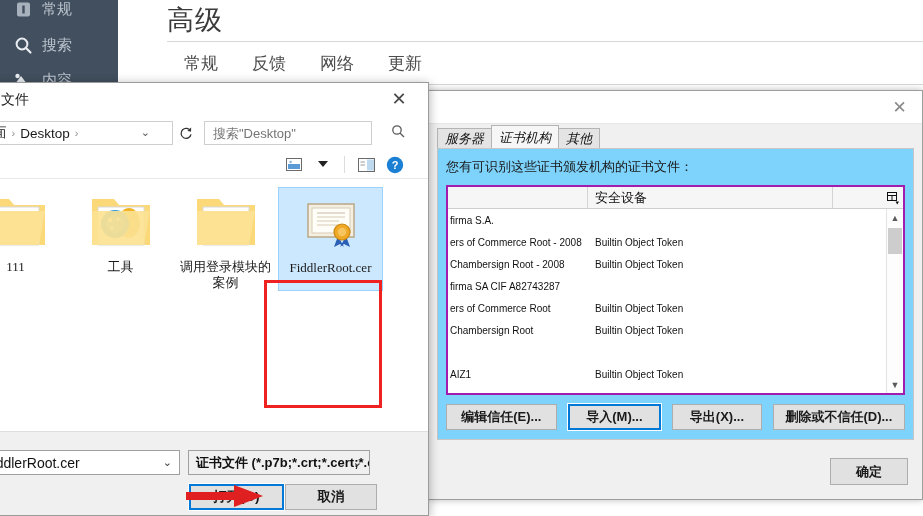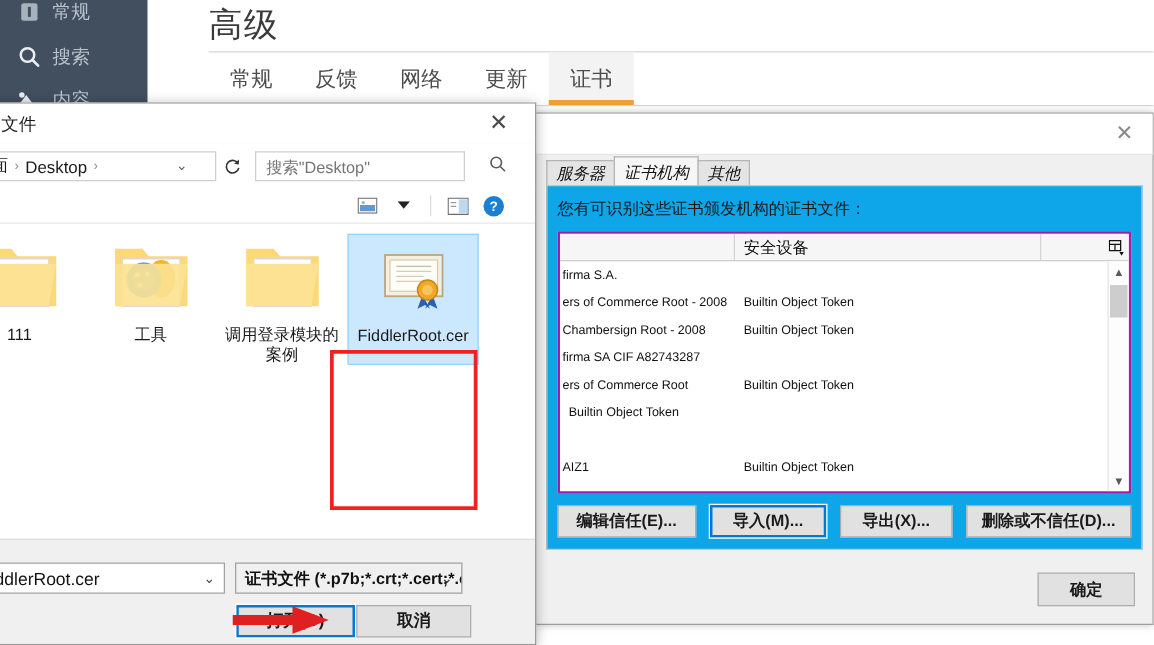--- a/index.html
+++ b/index.html
@@ -48,21 +48,21 @@
   .cm-close { position: absolute; right: 0; top: 0; width: 45px; height: 32px;
             display: flex; align-items: center; justify-content: center;
             color: #8a8a8a; font-size: 17px; }
   .cm-tabs { position: absolute; left: 8px; top: 34px; height: 24px;
             display: flex; align-items: flex-end; }
   .cm-tab { height: 21px; padding: 0 7px; font-size: 13px; color: #111;
             display: flex; align-items: center; background: #e4e4e4;
             border: 1px solid #b4b4b4; border-bottom: none; margin-right: -1px; font-style: italic; }
   .cm-tab.active { background: #f6f6f6; height: 24px; border-color:#b4b4b4; }
   .cm-panel { position: absolute; left: 8px; top: 57px; right: 8px;
-            bottom: 59px; background: #0ea5e9; border: 1px solid #c6c6c6; }
+            bottom: 59px; background: #7dd3fc; border: 1px solid #c6c6c6; }
   .cm-desc { position: absolute; left: 8px; top: 9px; font-size: 13px;
             color: #1a1a1a; white-space: nowrap; }
   .cm-list { position: absolute; left: 8px; top: 36px; right: 8px;
             bottom: 44px; background: #ffffff; border: 2px solid #a21caf;
             overflow: hidden; }
   .cm-listhead { position: relative; height: 22px; background: #f6f6f6;
             border-bottom: 1px solid #cfcfcf; }
   .cm-col-name { position: absolute; left: 0; top: 0; width: 140px;
             height: 21px; border-right: 1px solid #d4d4d4; }
   .cm-col-dev { position: absolute; left: 140px; top: 0; width: 245px;
@@ -131,21 +131,21 @@
             justify-content: flex-end; padding-right: 20px; gap: 3px; }
   .tb-ico { width: 26px; height: 21px; display: flex; align-items: center;
             justify-content: center; }
   .tb-sep { width: 1px; height: 17px; background: #dcdcdc; margin: 0 5px; }
   .fp-content { position: absolute; left: 0; top: 95px; right: 0;
             bottom: 84px; background: #ffffff; border-top: 1px solid #e8e8e8; }
   .fp-items { position: absolute; left: 0; top: 8px; display: flex; }
   .fp-item { width: 105px; display: flex; flex-direction: column;
             align-items: center; padding-top: 6px; }
   .fp-item .ilabel { margin-top: 6px; font-size: 13px; color: #1a1a1a;
-            text-align: center; line-height: 16px; max-width: 96px; }
+            text-align: center; line-height: 16px; max-width: 96px; font-family: Liberation Serif, serif; }
   .fp-item.selected { background: #cce8ff; border: 1px solid #99d1ff;
             padding-bottom: 4px; }
   .sel-ring { position: absolute; left: 301px; top: 101px; width: 118px;
             height: 128px; border: 3px solid #ef2121; pointer-events: none; }
   .fp-bottom { position: absolute; left: 0; bottom: 0; right: 0; height: 84px;
             background: #f0f0f0; border-top: 1px solid #dedede; }
   .fp-fnbox { position: absolute; left: 12px; top: 18px; width: 205px;
             height: 25px; background: #fff; border: 1px solid #a0a0a0;
             display: flex; align-items: center; padding-left: 8px;
             font-size: 14px; color: #111; }
@@ -211,23 +211,20 @@
         </div>
       <div class="ff-tab">
           <span>反馈</span>
         </div>
       <div class="ff-tab">
           <span>网络</span>
         </div>
       <div class="ff-tab">
           <span>更新</span>
         </div>
-      <div class="ff-tab active">
-          <span>证书</span>
-        </div>
     </div>
     <div class="ff-body-strip"></div>
   </div>
 
   <div class="cm-win">
     <div class="cm-titlebar">
       <div class="cm-close">✕</div>
     </div>
 
     <div class="cm-tabs">
@@ -276,20 +273,21 @@
             </div>
           <div class="cm-row">
               <span class="rn">firma SA CIF A82743287</span>
               <span class="rd"></span>
             </div>
           <div class="cm-row">
               <span class="rn">ers of Commerce Root</span>
               <span class="rd">Builtin Object Token</span>
             </div>
           <div class="cm-row">
+              <span class="rn">Chambersign Root</span>
               <span class="rd">Builtin Object Token</span>
             </div>
           <div class="cm-row">
               <span class="rn"></span>
               <span class="rd"></span>
             </div>
           <div class="cm-row">
               <span class="rn">AIZ1</span>
               <span class="rd">Builtin Object Token</span>
             </div>

